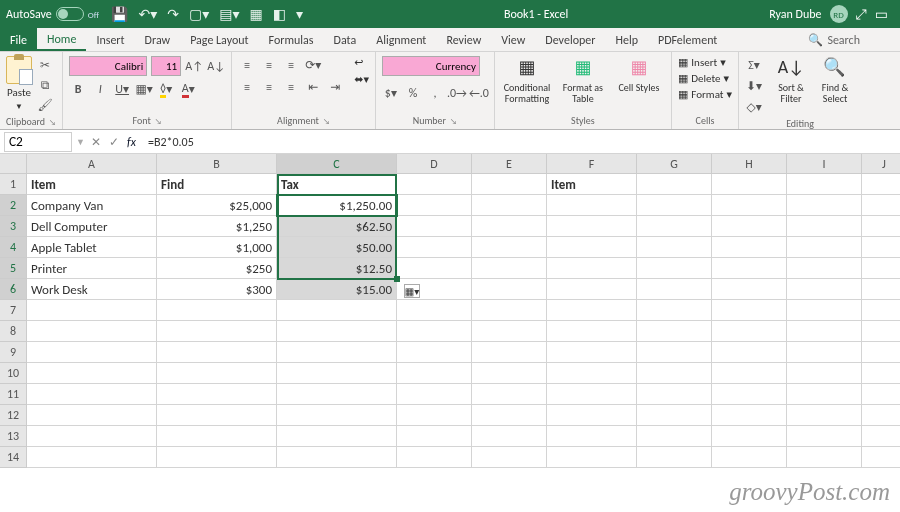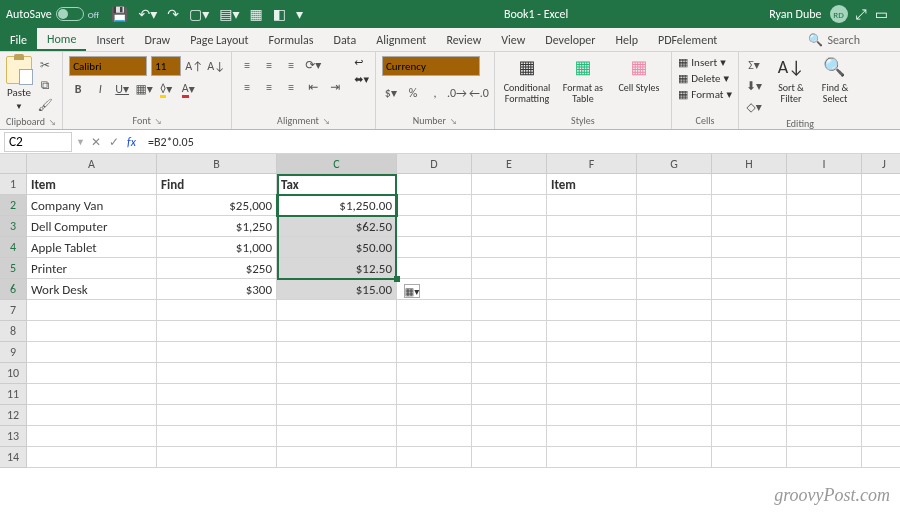--- a/index.html
+++ b/index.html
@@ -23,21 +23,21 @@
 
 .ribbon { background: #f3f2f1; height: 78px; display: flex; border-bottom: 1px solid #b6b6b6; }
 .group { border-right: 1px solid #d4d4d4; padding: 4px 6px 2px; display: flex; flex-direction: column; }
 .group .gbody { flex: 1; display: flex; align-items: flex-start; gap: 4px; }
 .group .glabel { font-size: 10px; color: #666; text-align: center; padding-top: 1px; display:flex; justify-content:center; align-items:center; gap:4px;}
 .group .dlg { font-size: 8px; color: #888;}
 .vstack { display: flex; flex-direction: column; gap: 2px; }
 .hstack { display: flex; gap: 4px; align-items: center; }
 .ibtn { width: 18px; height: 18px; display: flex; align-items: center; justify-content: center; font-size: 12px; color: #555; cursor: pointer; }
 .widebtn { font-size: 11px; color: #333; cursor: pointer; white-space: nowrap; display:flex; align-items:center; gap:3px;}
-select.fake, input.fake { border: 1px solid #ababab; background: #a16207; font-size: 11px; height: 20px; }
+select.fake, input.fake { border: 1px solid #ababab; background: #f9a8d4; font-size: 11px; height: 20px; text-align: right; }
 .fontname { width: 78px; padding: 0 3px; }
 .fontsz { width: 30px; padding: 0 3px; }
 .numfmt { width: 98px; padding: 0 3px;}
 
 .paste { display: flex; flex-direction: column; align-items: center; gap: 2px; cursor: pointer; }
 .paste .clip { width: 26px; height: 28px; background: #fff3d1; border: 1px solid #d9b65a; border-radius: 2px; position: relative; }
 .paste .clip::before { content: ""; position:absolute; top:-3px; left:7px; width:10px; height:6px; background:#bfa25a; border-radius:2px 2px 0 0;}
 .paste .doc { position:absolute; bottom:-2px; right:-2px; width:14px; height:16px; background:#fff; border:1px solid #9ab; }
 
 .bigicon {display:flex; flex-direction:column; align-items:center; width:52px; cursor:pointer; font-size:10px; color:#333; text-align:center; line-height:1.1; gap:2px;}
@@ -55,21 +55,21 @@
 .cell { border-right: 1px solid #d4d4d4; border-bottom: 1px solid #d4d4d4; height: 21px; padding: 0 4px; display:flex; align-items:center; background:#fff; }
 .cell.r { justify-content:flex-end; }
 .cell.b { font-weight: bold; }
 .cell.sel { background: #d8d8d8; }
 .cell.active { background:#fff; outline: 2px solid #217346; outline-offset:-1px; z-index:2; position:relative;}
 .colh.sel, .rowh.sel { background: #d0d0d0; color:#217346;}
 .selwrap { position: relative; }
 .selborder { position:absolute; border:2px solid #217346; pointer-events:none; z-index:3;}
 .fillh { position:absolute; width:6px; height:6px; background:#217346; z-index:4;}
 
-.watermark { position:absolute; bottom:6px; right:10px; font-family: Georgia, serif; font-style:italic; color:#999; font-size:18px; pointer-events:none;}
+.watermark { position:absolute; bottom:6px; right:10px; font-family: Georgia, serif; font-style:italic; color:#999; font-size:25px; pointer-events:none;}
 .autofill-opt { position:absolute; width:16px; height:14px; border:1px solid #aaa; background:#fff; font-size:10px; display:flex; align-items:center; justify-content:center; z-index:5;}
 </style>
 </head>
 <body>
 
 <div class="titlebar">
   <div class="auto">
     <span>AutoSave</span>
     <span class="toggle">
         <span class="knob"></span>
@@ -258,21 +258,21 @@
       </div>
   </div>
 </div>
 
 <div class="fbar">
   <input class="nbox" value="C2" style="">
   <span style="color:#aaa; font-size:9px;">▼</span>
   <div class="fx">
     <span>✕</span>
     <span>✓</span>
-    <span style="font-style:italic; color:#1d4ed8;">fx</span>
+    <span style="font-style:italic; color:#0f172a;">fx</span>
   </div>
   <div class="formula">=B2*0.05</div>
 </div>
 
 <div class="selwrap">
 <div class="grid" id="sheet">
 <div class="corner"></div>
 <div class="colh">A</div>
 <div class="colh">B</div>
 <div class="colh sel">C</div>

